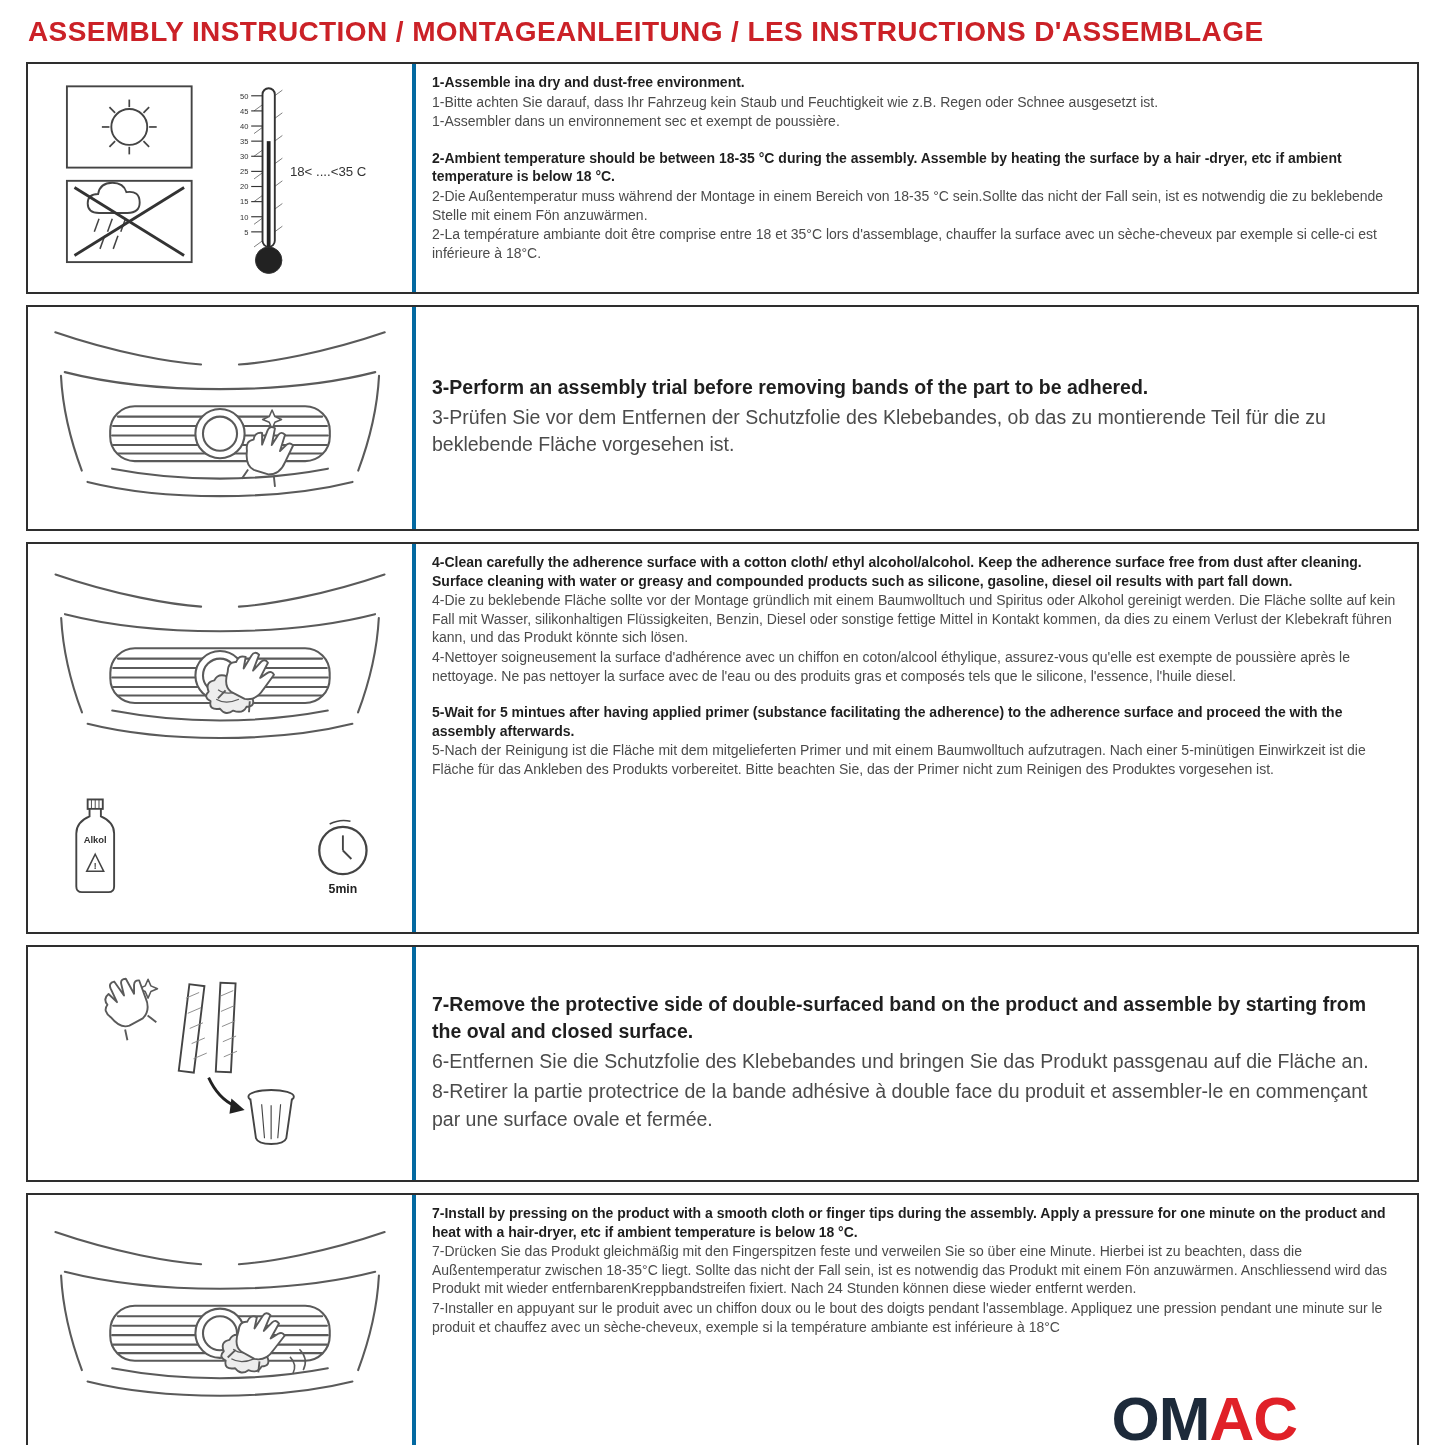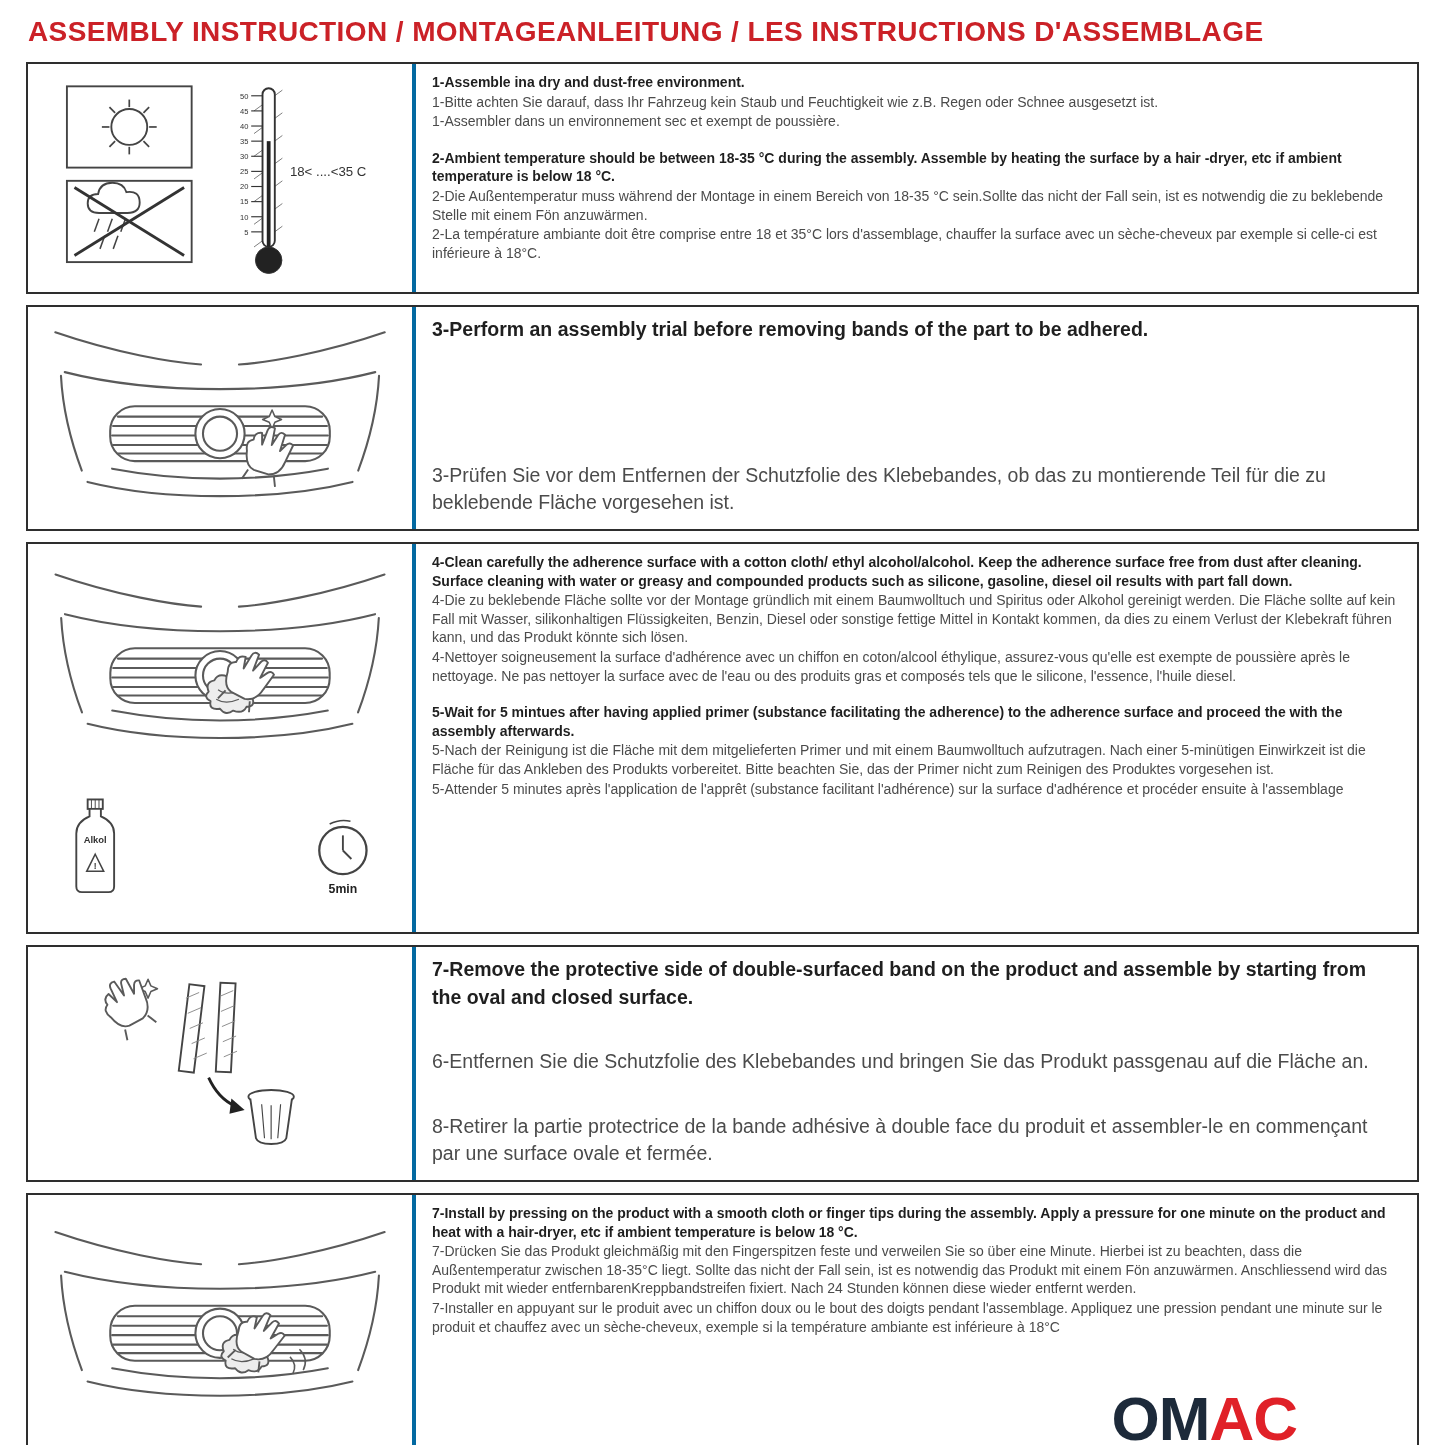--- a/index.html
+++ b/index.html
@@ -2,21 +2,21 @@
 <html><head>
 <meta charset="utf-8">
 <style>
   html,body{margin:0;padding:0;background:#ffffff;}
   body{width:1445px;font-family:"Liberation Sans",sans-serif;color:#454545;}
   .page{position:relative;width:1445px;min-height:1445px;box-sizing:border-box;padding:10px 26px 8px 26px;}
   .title{color:#cb2127;font-size:28px;font-weight:700;letter-spacing:0.4px;margin:6px 0 14px 2px;font-family:"Liberation Sans",sans-serif;}
   .step-box{display:flex;border:2px solid #2e2e2e;margin-bottom:11px;background:#fff;box-sizing:border-box;}
   .illus{flex:0 0 388px;width:388px;border-right:4px solid #0369a1;display:flex;align-items:center;justify-content:center;box-sizing:border-box;padding:4px;}
   .text-col{flex:1;box-sizing:border-box;padding:9px 20px 10px 16px;display:flex;flex-direction:column;justify-content:flex-start;}
-  .text-col.center{justify-content:space-between;}
+  .text-col.center{justify-content:center;}
   .p{margin:0 0 1px 0;font-size:14px;line-height:1.33;color:#4b4b4b;}
   .p.b{font-weight:700;color:#1f1f1f;}
   .big .p{font-size:19.5px;line-height:1.42;margin-bottom:2px;}
   .sp{height:17px;}
   .box1{min-height:232px;}
   .box2{min-height:226px;}
   .box3{min-height:392px;}
   .box4{min-height:237px;}
   .box5{min-height:254px;}
   .logo{position:absolute;right:148px;bottom:16px;font-weight:800;font-size:62px;letter-spacing:-1px;font-family:"Liberation Sans",sans-serif;line-height:1;}
@@ -191,21 +191,20 @@
         </g>
       </svg>
     </div>
     <div class="text-col">
       <p class="p b">4-Clean carefully the adherence surface with a cotton cloth/ ethyl alcohol/alcohol. Keep the adherence surface free from dust after cleaning. Surface cleaning with water or greasy and compounded products such as silicone, gasoline, diesel oil results with part fall down.</p>
       <p class="p">4-Die zu beklebende Fläche sollte vor der Montage gründlich mit einem Baumwolltuch und Spiritus oder Alkohol gereinigt werden. Die Fläche sollte auf kein Fall mit Wasser, silikonhaltigen Flüssigkeiten, Benzin, Diesel oder sonstige fettige Mittel in Kontakt kommen, da dies zu einem Verlust der Klebekraft führen kann, und das Produkt könnte sich lösen.</p>
       <p class="p">4-Nettoyer soigneusement la surface d'adhérence avec un chiffon en coton/alcool éthylique, assurez-vous qu'elle est exempte de poussière après le nettoyage. Ne pas nettoyer la surface avec de l'eau ou des produits gras et composés tels que le silicone, l'essence, l'huile diesel.</p>
       <div class="sp"></div>
       <p class="p b">5-Wait for 5 mintues after having applied primer (substance facilitating the adherence) to the adherence surface and proceed the with the assembly afterwards.</p>
       <p class="p">5-Nach der Reinigung ist die Fläche mit dem mitgelieferten Primer und mit einem Baumwolltuch aufzutragen. Nach einer 5-minütigen Einwirkzeit ist die Fläche für das Ankleben des Produkts vorbereitet. Bitte beachten Sie, das der Primer nicht zum Reinigen des Produktes vorgesehen ist.</p>
-      <p class="p">5-Attender 5 minutes après l'application de l'apprêt (substance facilitant l'adhérence) sur la surface d'adhérence et procéder ensuite à l'assemblage</p>
     </div>
   </section>
 
   <section class="step-box box4">
     <div class="illus">
       <svg width="356" height="199" viewBox="0 0 376 210">
         <g>
           <g stroke="#444444" stroke-width="2" fill="#ffffff">
             <rect x="150" y="22" width="16" height="92" transform="rotate(7 158 68)"></rect>
             <rect x="186" y="20" width="16" height="94" transform="rotate(3 194 67)"></rect>

